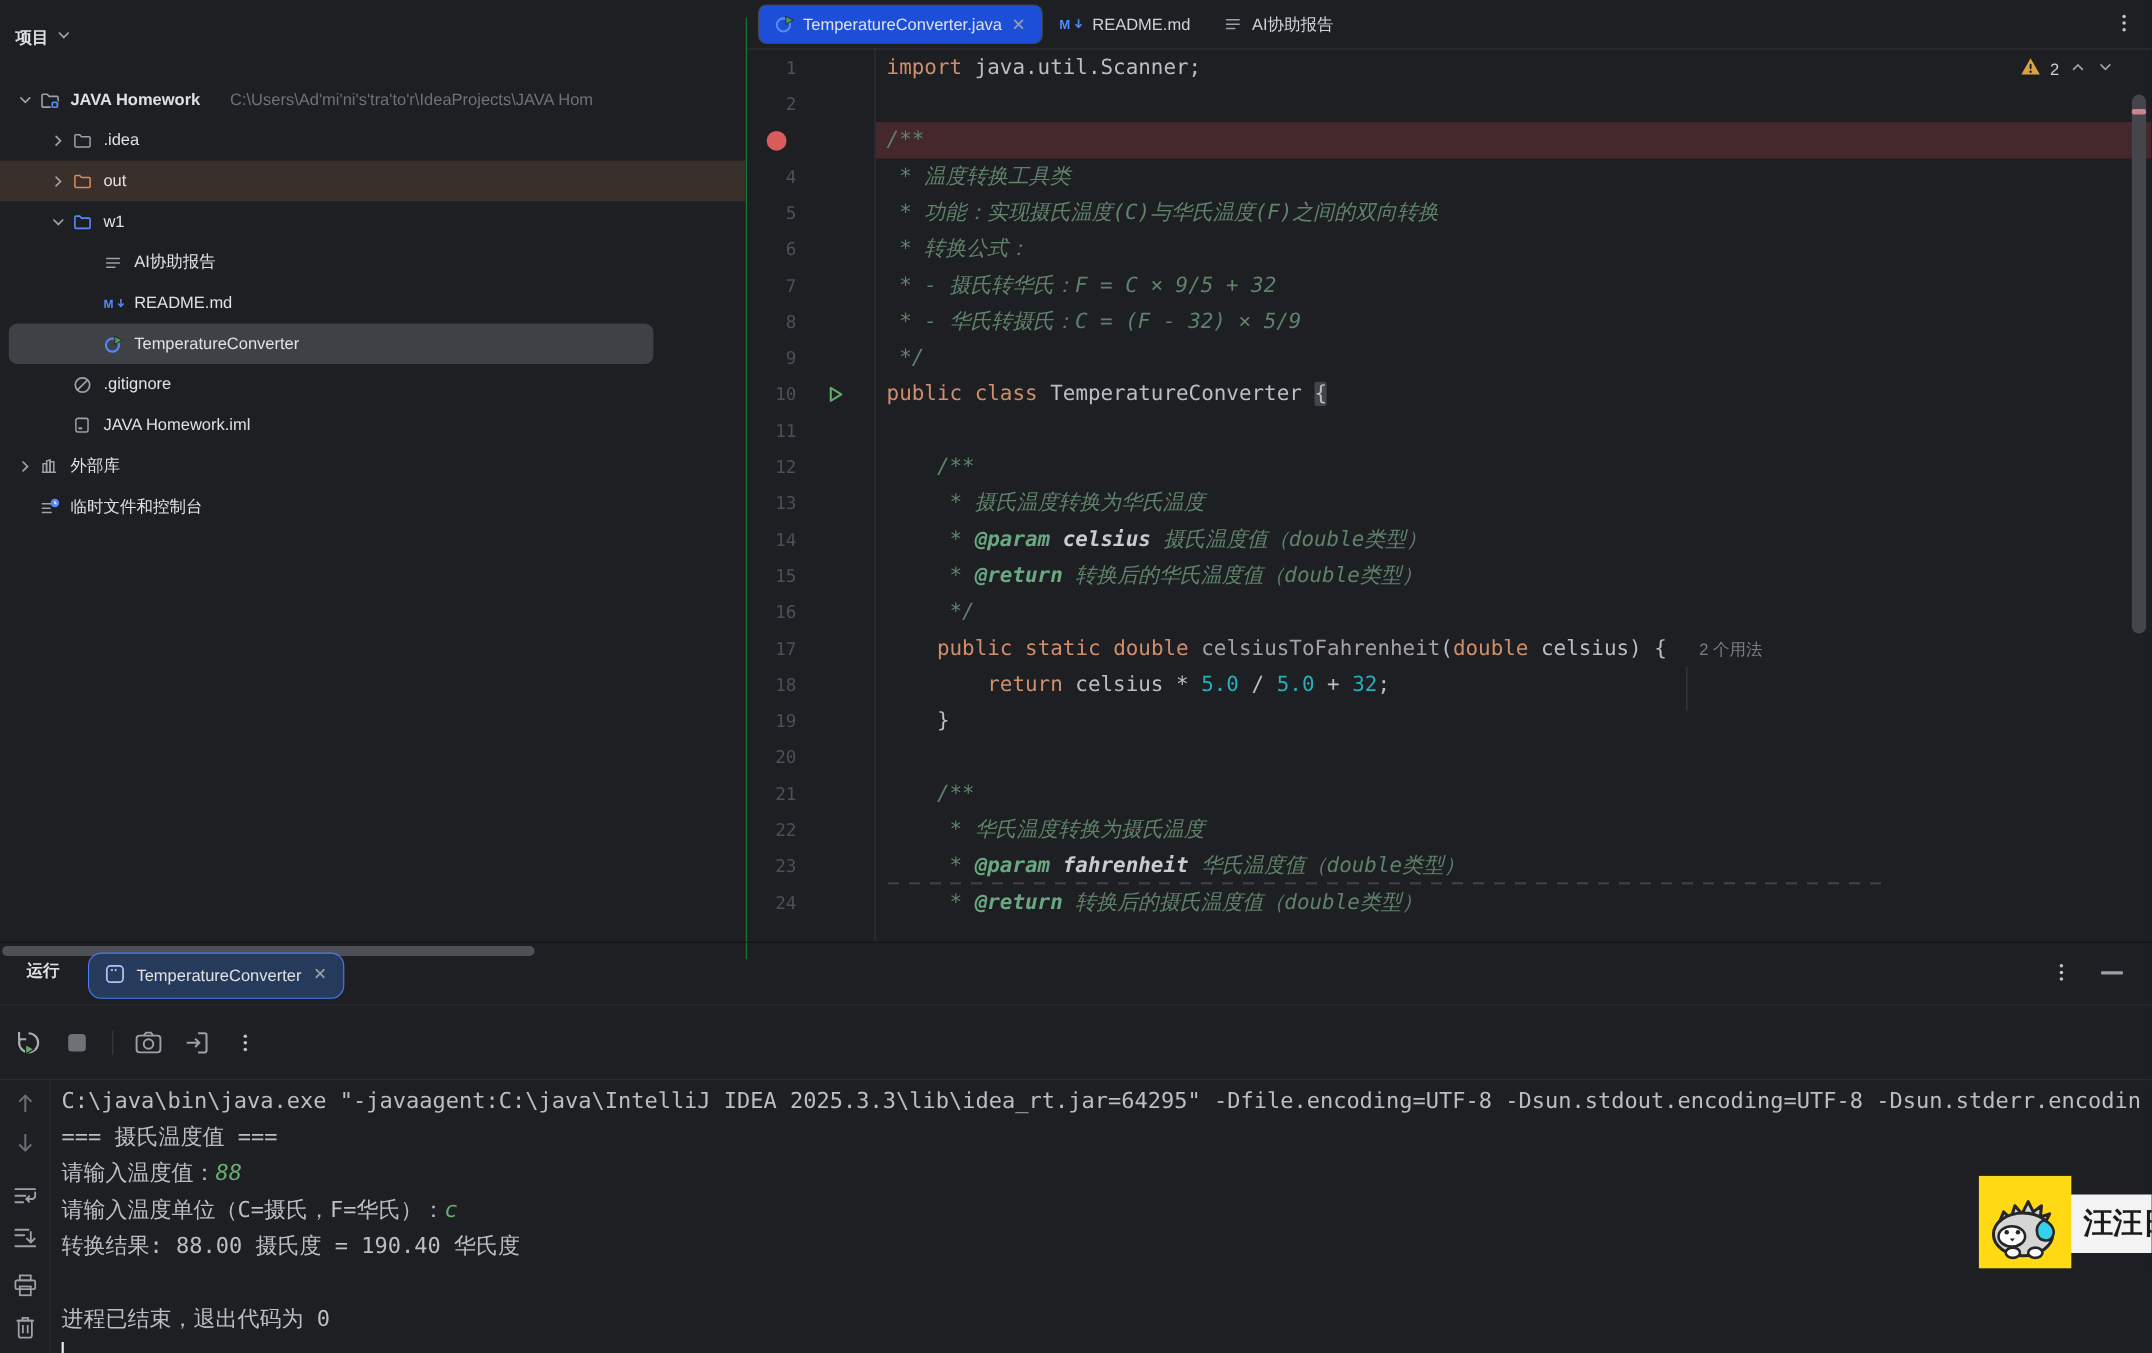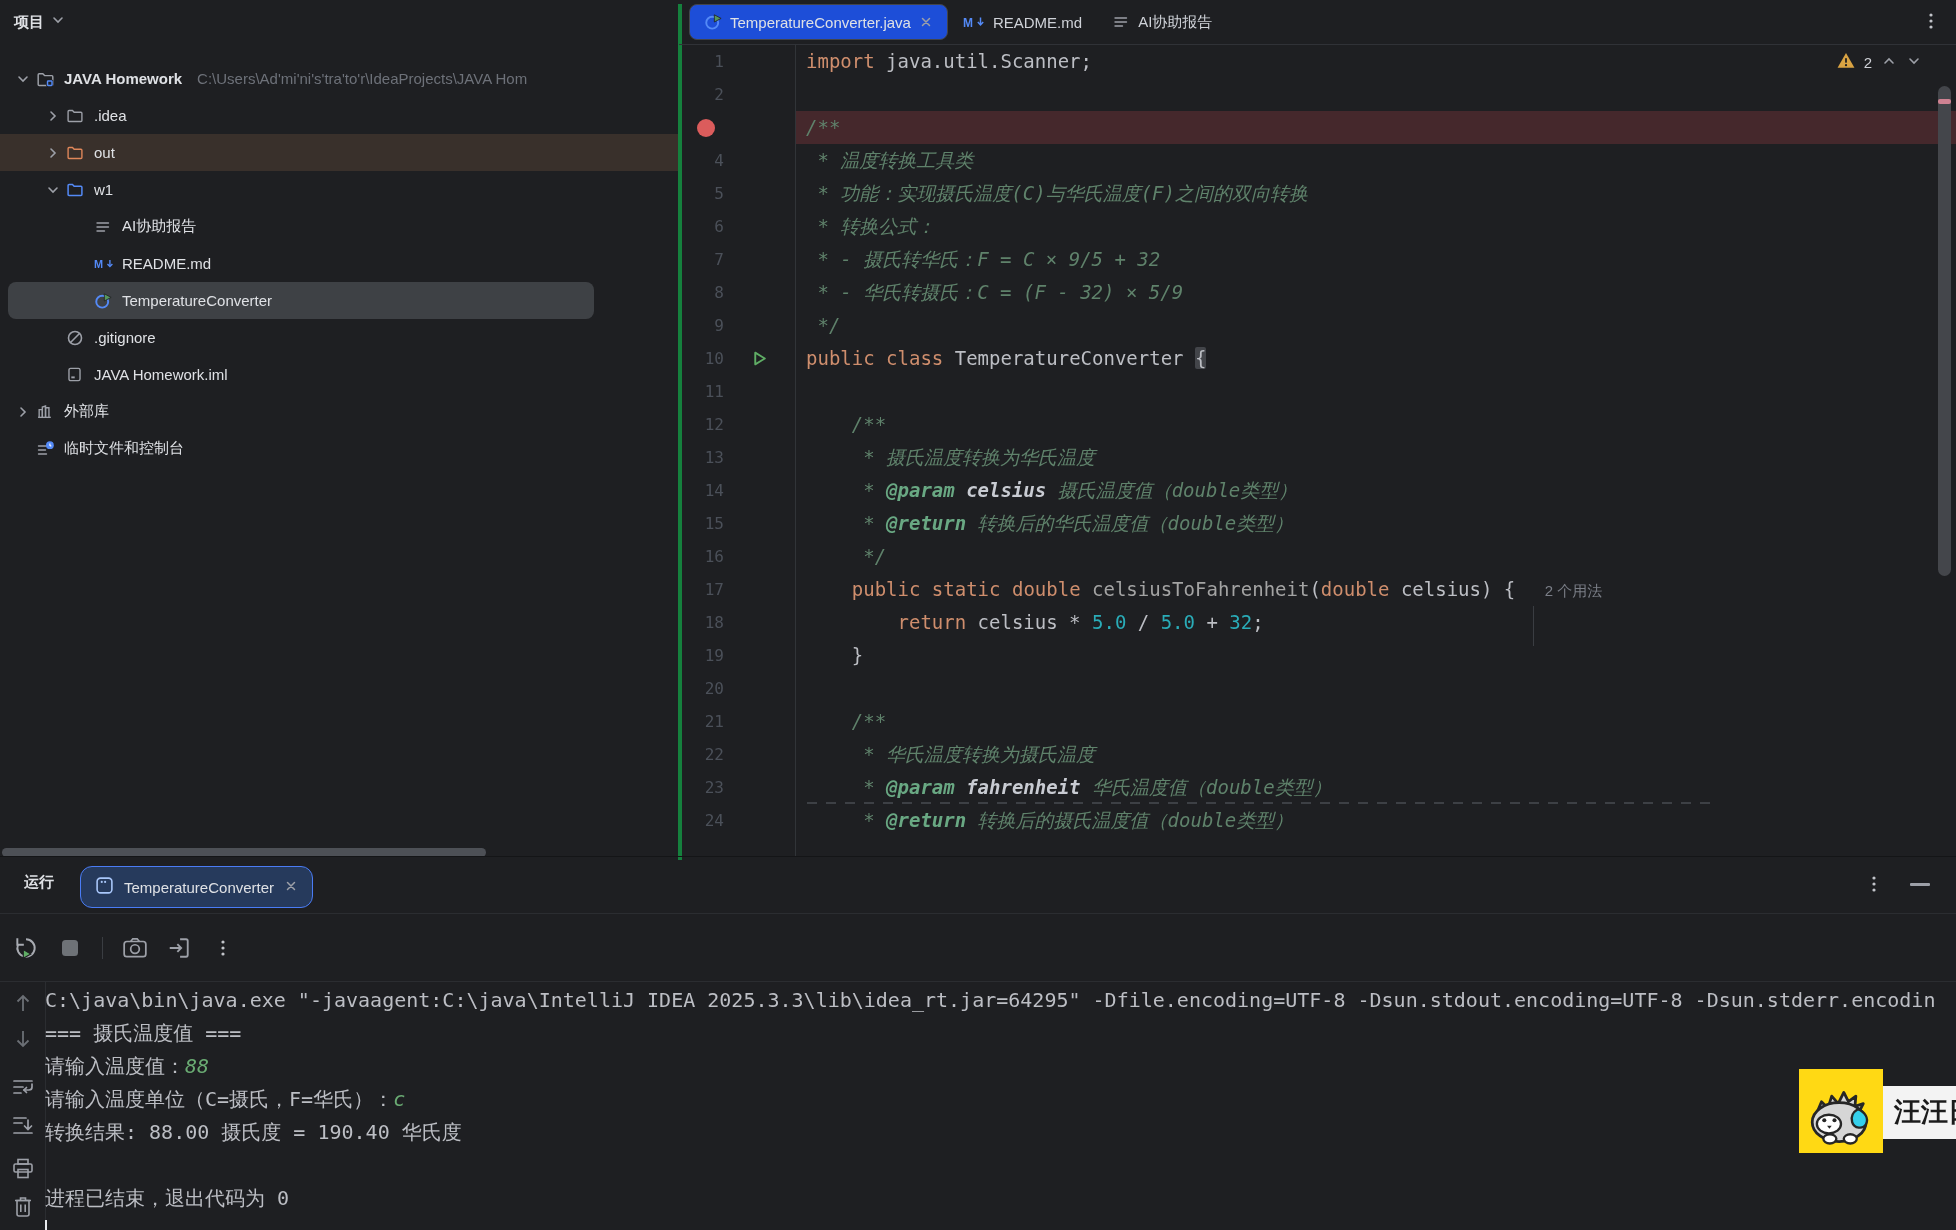--- a/index.html
+++ b/index.html
@@ -1,31 +1,31 @@
 <!DOCTYPE html>
 <html><head>
 <meta charset="utf-8">
 <style>
   html,body{margin:0;padding:0}
   body{width:1956px;height:1230px;position:relative;overflow:hidden;background:#1e1f22;
        font-family:"Liberation Sans",sans-serif;color:#dfe1e5;-webkit-font-smoothing:antialiased}
   .mono{font-family:"DejaVu Sans Mono",monospace}
 
   
-  #project-panel{position:absolute;left:0;top:4px;width:678px;height:856px;border-right:4px solid #15803d;overflow:hidden}
+  #project-panel{position:absolute;left:0;top:16px;width:678px;height:856px;border-right:1px solid #15803d;overflow:hidden}
   #project-header{position:absolute;left:14px;top:4px;height:28px;display:flex;align-items:center;gap:6px}
   #project-header .t{font-size:15px;font-weight:bold;color:#dfe1e5}
   #tree{position:absolute;left:0;top:56px;right:0}
   .tree-row{height:37px;display:flex;align-items:center;white-space:nowrap;cursor:default}
   .tree-row .chev{width:26px;display:flex;justify-content:center;flex:0 0 26px}
   .tree-row .spc{width:26px;flex:0 0 26px}
   .tree-row .ic{width:20px;height:18px;margin-right:8px;flex:0 0 20px;display:flex;align-items:center}
   .tree-row .lbl{font-size:15px;color:#dfe1e5}
   .tree-row .lbl.b{font-weight:bold}
-  .tree-row .path{font-size:15px;color:#6d7179;margin-left:15px}
+  .tree-row .path{font-size:15px;color:#6d7179;margin-left:27px}
   .tree-row.d0{padding-left:10px}
   .tree-row.d1{padding-left:40px}
   .tree-row.d2{padding-left:94px}
   .tree-row.warm{background:#39302b}
   .tree-row.selected{background:#3e4145;border-radius:8px;margin-left:8px;width:500px;padding-left:86px}
   #proj-hscroll{position:absolute;left:2px;top:844px;width:484px;height:9px;border-radius:5px;background:#4d5056}
 
   
   #editor{position:absolute;left:679px;top:0;right:0;height:856px;overflow:hidden}
   #tab-bar{position:absolute;left:0;top:0;right:0;height:44px;border-bottom:1px solid #303237;display:flex;align-items:center;padding-left:10px}
@@ -66,21 +66,21 @@
            display:flex;align-items:center;gap:10px;padding:0 14px;font-size:15px;color:#dfe1e5}
   #run-kebab{position:absolute;right:74px;top:17px}
   #run-min{position:absolute;right:26px;top:26px;width:20px;height:2.5px;background:#9da0a8;border-radius:1px}
   #run-toolbar{position:absolute;left:0;top:56px;right:0;height:68px;border-top:1px solid #2b2d31;display:flex;align-items:center;gap:16px;padding-left:12px}
   .tb-sep{width:1px;height:22px;background:#3a3d42;margin:0 2px}
   .tb-btn{width:28px;height:28px;display:flex;align-items:center;justify-content:center;border-radius:4px}
   #console-wrap{position:absolute;left:0;top:124px;right:0;bottom:0;border-top:1px solid #2b2d31}
   #left-strip{position:absolute;left:0;top:0;bottom:0;width:45px;border-right:1px solid #2b2d31;display:flex;flex-direction:column;align-items:center;padding-top:8px}
   .ls-btn{width:28px;height:28px;display:flex;align-items:center;justify-content:center;margin-bottom:10px}
   .ls-btn.gap{margin-bottom:12px}
-  #console{position:absolute;left:45px;top:0;right:0;bottom:0;overflow:hidden;padding-left:0;padding-top:2px}
+  #console{position:absolute;left:45px;top:0;right:0;bottom:0;overflow:hidden;padding-left:11px;padding-top:2px}
   .k-line{height:33px;line-height:33px;font-size:20px;white-space:pre;color:#bcbec4}
   .k-line .in{color:#6aab73;font-style:italic}
   .caret{display:inline-block;width:2px;height:25px;background:#e8eaee;vertical-align:middle}
 
   
   #sticker-label{position:absolute;left:1872px;top:1086px;height:53px;width:110px;background:#f3f3f3;border-radius:4px;
                  color:#1b1b1b;font-size:27px;font-weight:bold;line-height:53px;padding-left:22px;white-space:nowrap;z-index:5}
   #sticker-box{position:absolute;left:1799px;top:1069px;width:84px;height:84px;background:#ffd914;z-index:6;display:flex;align-items:center;justify-content:center}
 </style>
 </head>

